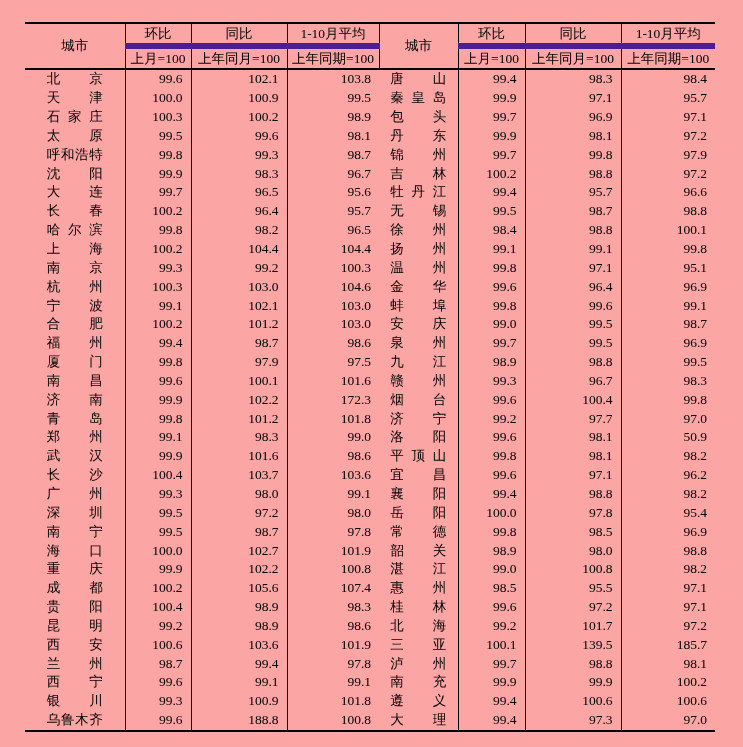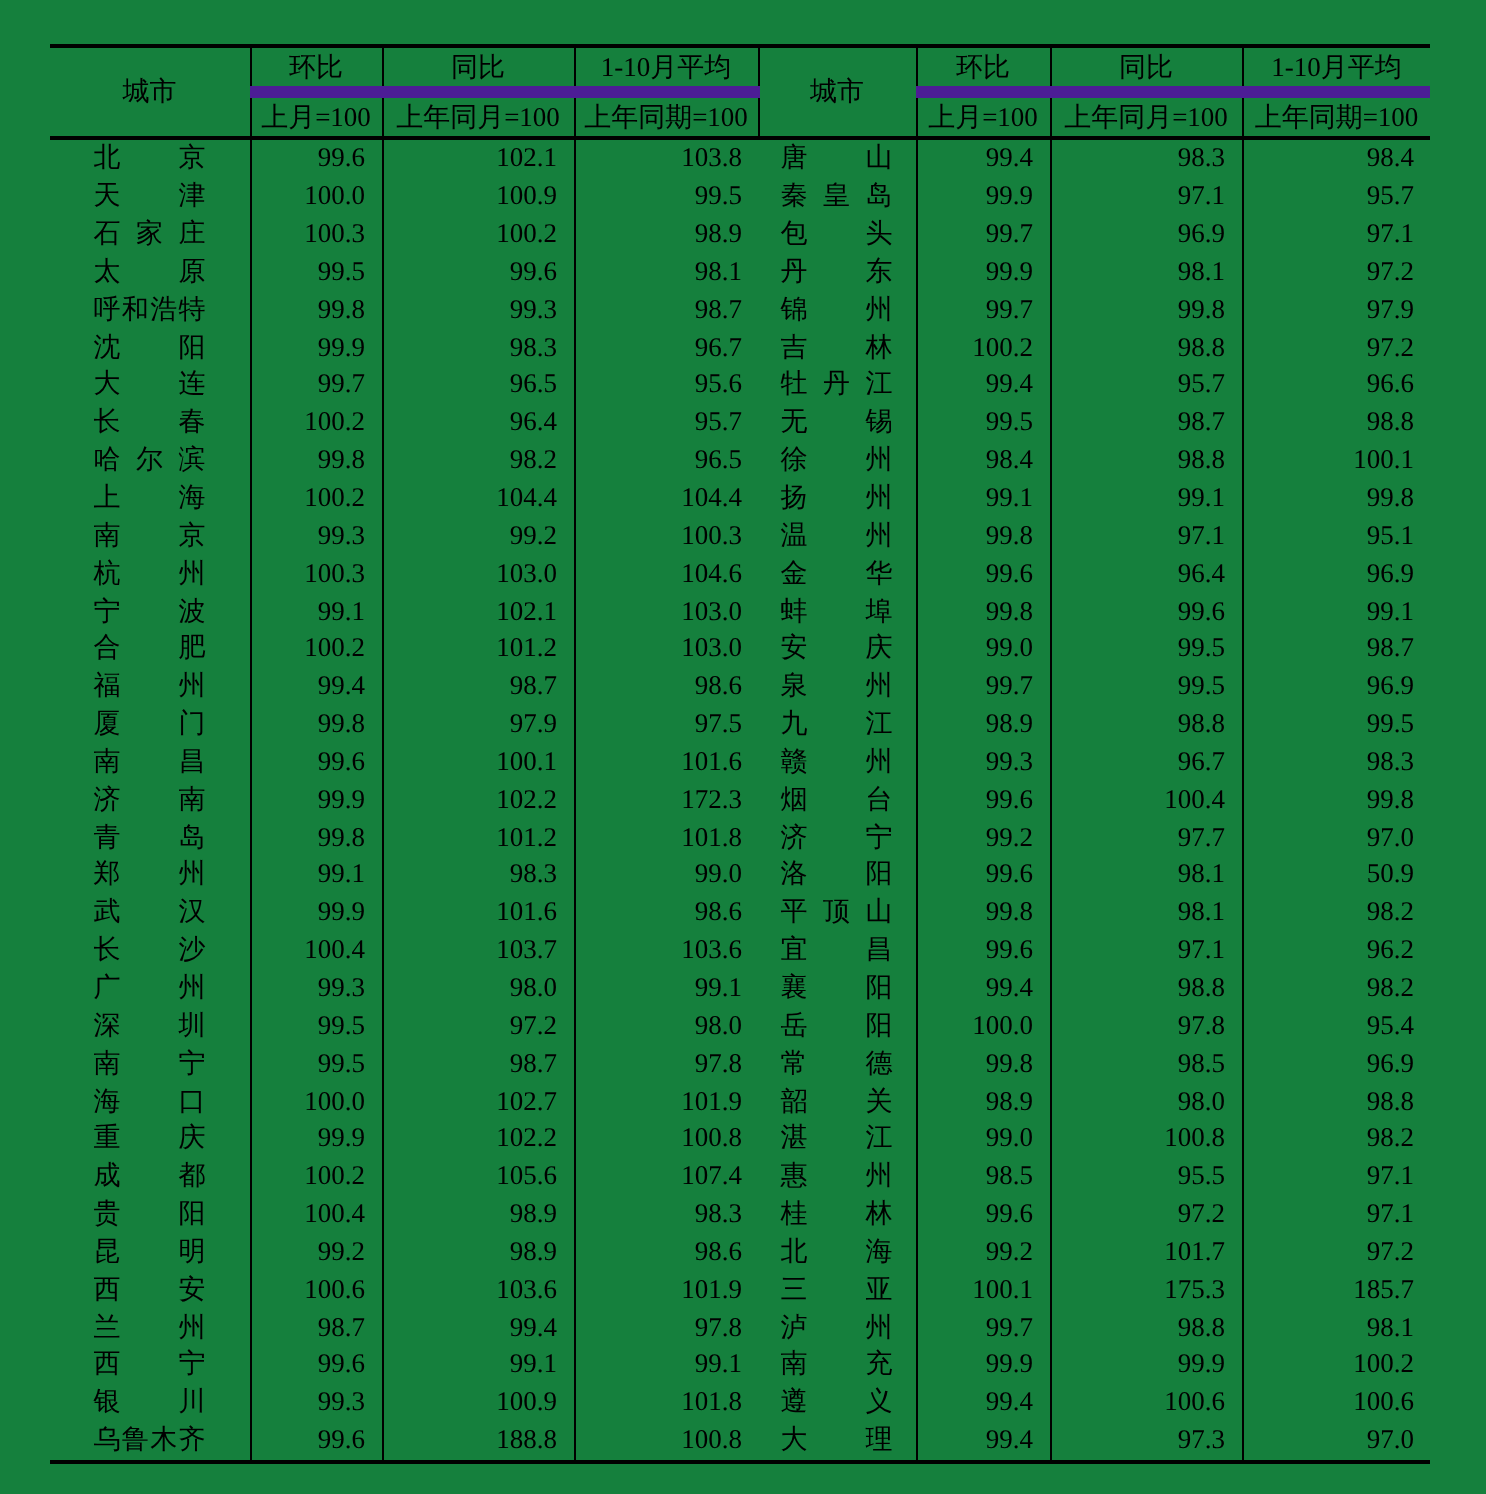--- a/index.html
+++ b/index.html
@@ -1,21 +1,21 @@
 <!DOCTYPE html>
 <html><head>
 <meta charset="utf-8">
 <style>
   html, body { margin: 0; padding: 0; background: #ffffff; }
   body {
     width: 743px; height: 747px;
     font-family: "Liberation Serif", "DejaVu Serif", serif;
     color: #000;
   }
-  .page { position: relative; width: 743px; height: 747px; background: #15803d; overflow: hidden; }
+  .page { position: relative; width: 743px; height: 747px; background: #fca5a5; overflow: hidden; }
   table.price-table {
     position: absolute; left: 25px; top: 22px;
     width: 690px;
     border-collapse: collapse;
     table-layout: fixed;
     font-size: 13.5px;
   }
   th { font-weight: normal; padding: 0; }
   td { padding: 0; }
   thead th { height: 19px; text-align: center; vertical-align: middle; }
@@ -690,21 +690,21 @@
           <td class="num-cell bl">100.6</td>
           <td class="num-cell bl">103.6</td>
           <td class="num-cell bl">101.9</td>
           <td class="city-cell">
             <span class="city-name">
               <span>三</span>
               <span>亚</span>
             </span>
           </td>
           <td class="num-cell bl">100.1</td>
-          <td class="num-cell bl">175.3</td>
+          <td class="num-cell bl">139.5</td>
           <td class="num-cell bl">185.7</td>
         </tr>
         <tr>
           <td class="city-cell">
             <span class="city-name">
               <span>兰</span>
               <span>州</span>
             </span>
           </td>
           <td class="num-cell bl">98.7</td>

